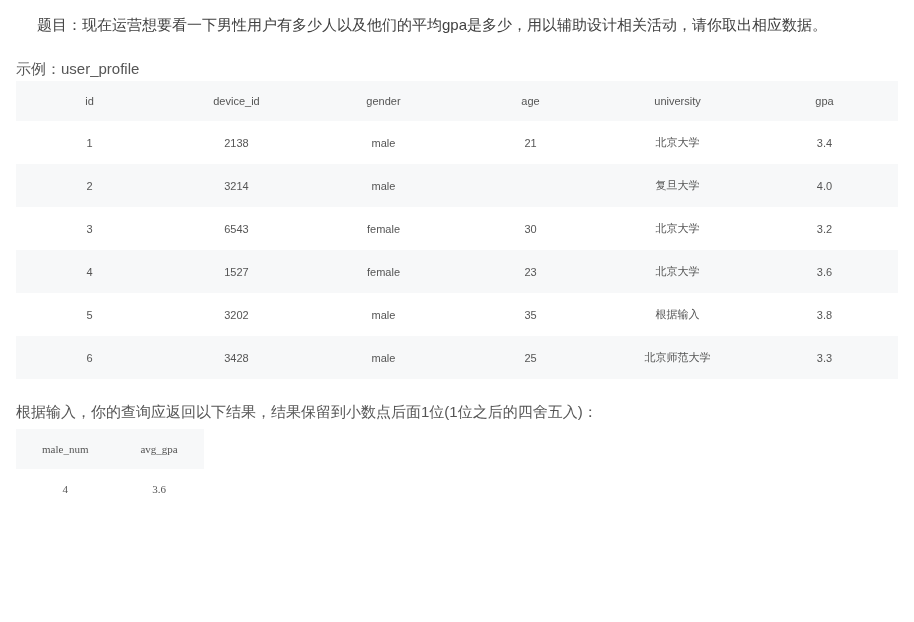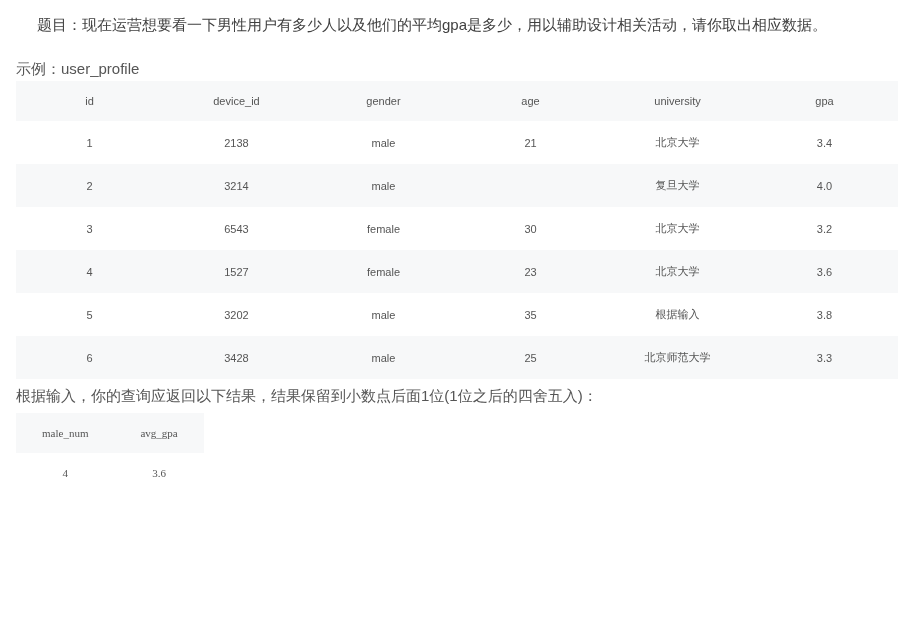--- a/index.html
+++ b/index.html
@@ -42,21 +42,21 @@
   }
   tbody tr:nth-child(odd) {
     background: #ffffff;
   }
   tbody tr:nth-child(even) {
     background: #f7f8f9;
   }
   .result-text {
     color: #555;
     line-height: 1.7;
-    margin-top: 4px;
+    margin-top: 20px;
     margin-bottom: 4px;
   }
   .small th, .small td {
     padding: 14px 26px;
     font-family: Liberation Serif, serif;
   }
 </style>
 </head>
 <body>
 

